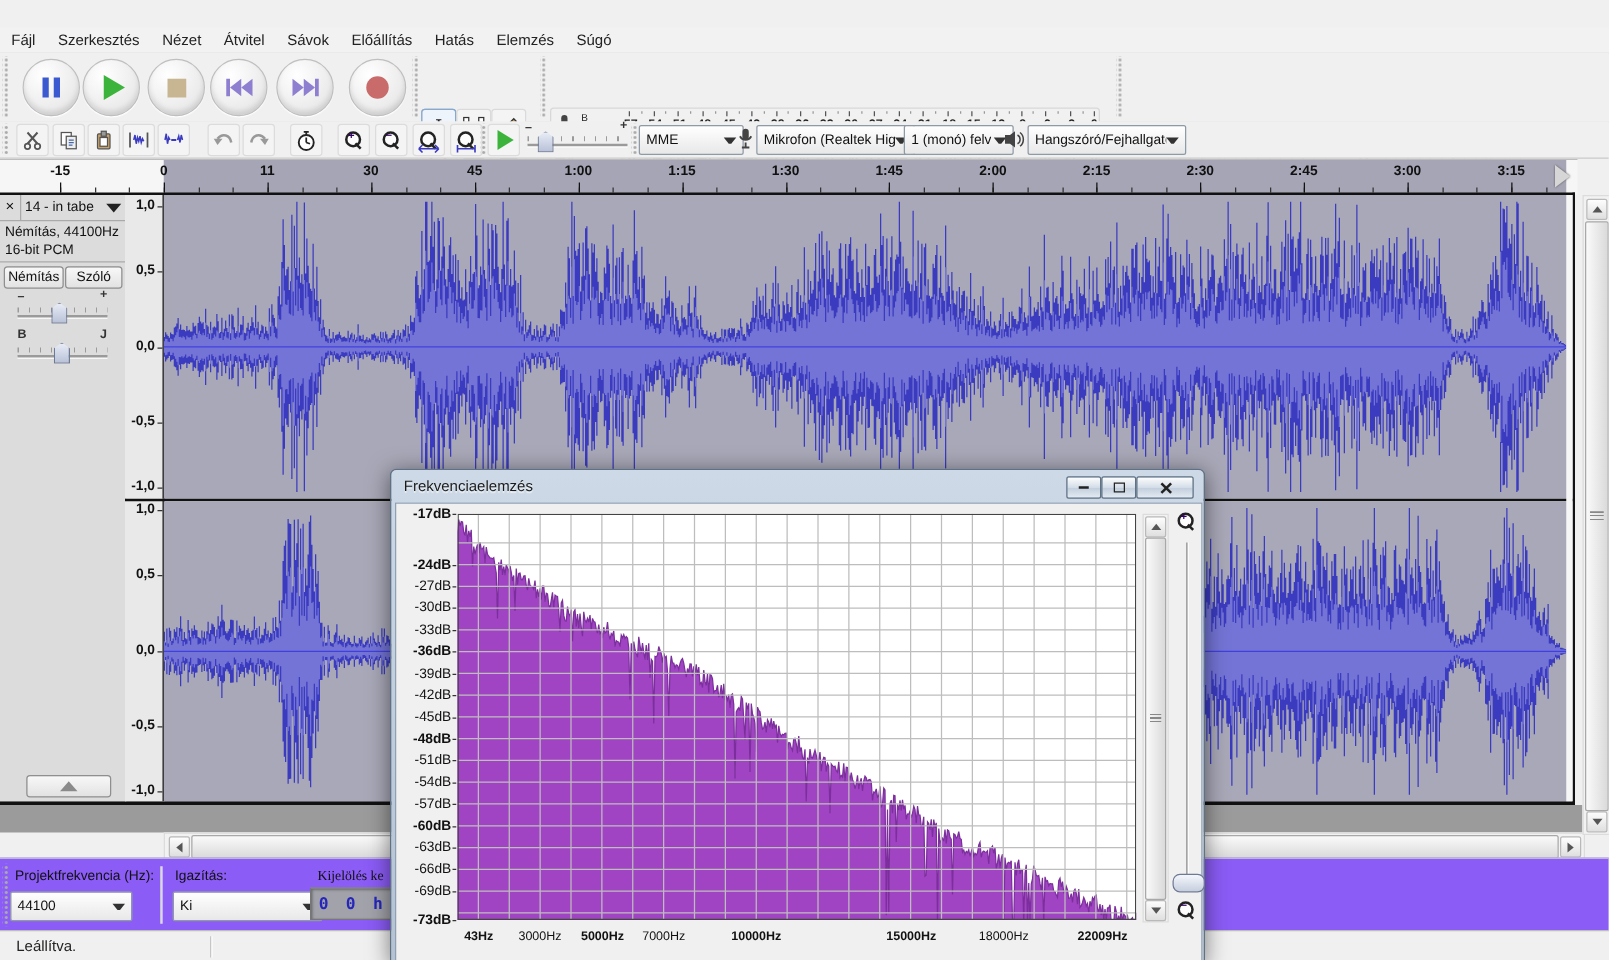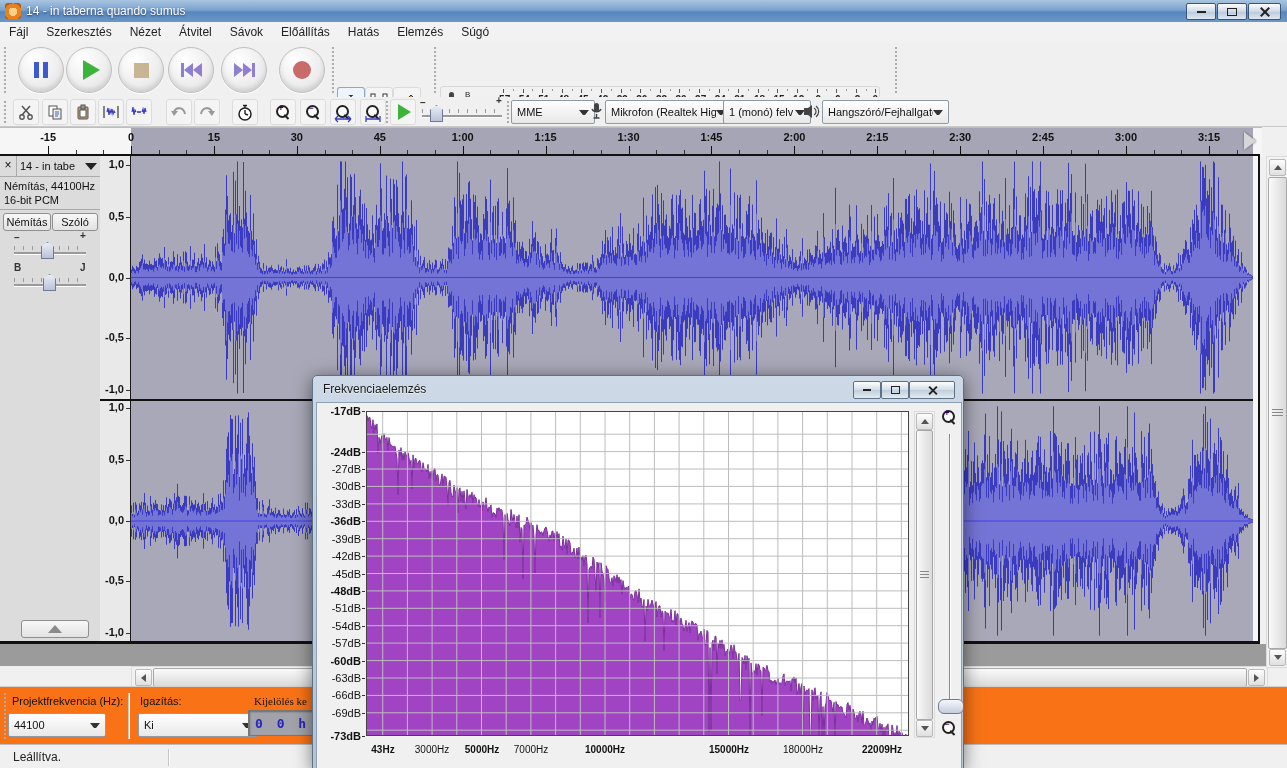--- a/index.html
+++ b/index.html
@@ -91,21 +91,21 @@
   .tri-down{width:0;height:0;border-left:4px solid transparent;border-right:4px solid transparent;border-top:5px solid #555;}
   .tri-left{width:0;height:0;border-top:4px solid transparent;border-bottom:4px solid transparent;border-right:5px solid #555;}
   .tri-right{width:0;height:0;border-top:4px solid transparent;border-bottom:4px solid transparent;border-left:5px solid #555;}
   .sc-thumb{position:absolute;background:linear-gradient(90deg,#fafafa,#dadada);border:1px solid #a8a8a8;border-radius:2px;}
   .sc-thumb-h{position:absolute;background:linear-gradient(#fafafa,#dadada);border:1px solid #a8a8a8;border-radius:2px;}
   .thumb-grip-v{position:absolute;left:3px;right:3px;height:8px;
     background:repeating-linear-gradient(#888 0 1px,transparent 1px 3px);}
   .thumb-grip-h{position:absolute;top:3px;bottom:3px;width:8px;
     background:repeating-linear-gradient(90deg,#888 0 1px,transparent 1px 3px);}
   
-  .selbar{left:0;top:686px;width:1287px;height:58px;background:#f97316;border-top:1px solid #d0d0d0;
+  .selbar{left:0;top:686px;width:1287px;height:58px;background:#8b5cf6;border-top:1px solid #d0d0d0;
     font-size:11px;color:#111;}
   .groove{position:absolute;width:1px;background:#c6c6c6;box-shadow:1px 0 0 #fff;}
   .timefield{position:absolute;left:248px;top:710px;width:150px;height:24px;background:#a2a2aa;
     border:1px solid #777;box-shadow:inset 1px 1px 2px rgba(0,0,0,.35);
     color:#2626bb;font-family:"DejaVu Sans Mono",monospace;font-size:13px;font-weight:bold;
     letter-spacing:3px;display:flex;align-items:center;padding-left:6px;overflow:hidden;white-space:nowrap;}
   .statusbar{left:0;top:744px;width:1287px;height:24px;background:#f0f0f0;border-top:1px solid #bdbdbd;
     font-size:12px;color:#222;display:flex;align-items:center;}
   
   .dialog{left:312px;top:375px;width:650px;height:393px;z-index:100;
@@ -131,33 +131,20 @@
   .mag{position:relative;width:16px;height:16px;}
   .mag .lens{position:absolute;left:1px;top:1px;width:9px;height:9px;border:2px solid #222;border-radius:50%;background:#fdfdfd;}
   .mag .handle{position:absolute;left:10px;top:10px;width:6px;height:2px;background:#222;transform:rotate(45deg);transform-origin:0 0;}
   .mag .sign{position:absolute;left:2px;top:-1px;width:8px;text-align:center;font-size:9px;font-weight:bold;color:#330066;}
 </style>
 </head>
 <body>
 
 <div id="app">
 
-  <div class="abs titlebar">
-    <div class="abs app-logo"></div>
-    <span class="title">14 - in taberna quando sumus</span>
-    <div class="abs winbtn" style="left:1186px;width:28px;">
-        <span class="bar"></span>
-      </div>
-    <div class="abs winbtn" style="left:1217px;width:28px;">
-        <span class="box"></span>
-      </div>
-    <div class="abs winbtn" style="left:1248px;width:31px;">
-        <span class="x1"></span>
-      </div>
-  </div>
 
   <div class="abs menubar" id="menubar">
       <span class="menu-item">Fájl</span>
       <span class="menu-item">Szerkesztés</span>
       <span class="menu-item">Nézet</span>
       <span class="menu-item">Átvitel</span>
       <span class="menu-item">Sávok</span>
       <span class="menu-item">Előállítás</span>
       <span class="menu-item">Hatás</span>
       <span class="menu-item">Elemzés</span>
@@ -568,21 +555,21 @@
       <div class="r-tickmin" style="left:1126.0px;"></div>
       <div class="r-tickmin" style="left:1153.7px;"></div>
       <div class="r-tickmin" style="left:1181.3px;"></div>
       <div class="r-tickmin" style="left:1209.0px;"></div>
       <div class="r-tickmin" style="left:1236.6px;"></div>
       <div class="r-tickmaj" style="left:48.1px;"></div>
       <div class="r-lab" style="left:28.1px;">-15</div>
       <div class="r-tickmaj" style="left:131.0px;"></div>
       <div class="r-lab" style="left:111.0px;">0</div>
       <div class="r-tickmaj" style="left:213.9px;"></div>
-      <div class="r-lab" style="left:193.9px;">15</div>
+      <div class="r-lab" style="left:193.9px;">11</div>
       <div class="r-tickmaj" style="left:296.8px;"></div>
       <div class="r-lab" style="left:276.8px;">30</div>
       <div class="r-tickmaj" style="left:379.8px;"></div>
       <div class="r-lab" style="left:359.8px;">45</div>
       <div class="r-tickmaj" style="left:462.7px;"></div>
       <div class="r-lab" style="left:442.7px;">1:00</div>
       <div class="r-tickmaj" style="left:545.6px;"></div>
       <div class="r-lab" style="left:525.6px;">1:15</div>
       <div class="r-tickmaj" style="left:628.5px;"></div>
       <div class="r-lab" style="left:608.5px;">1:30</div>

